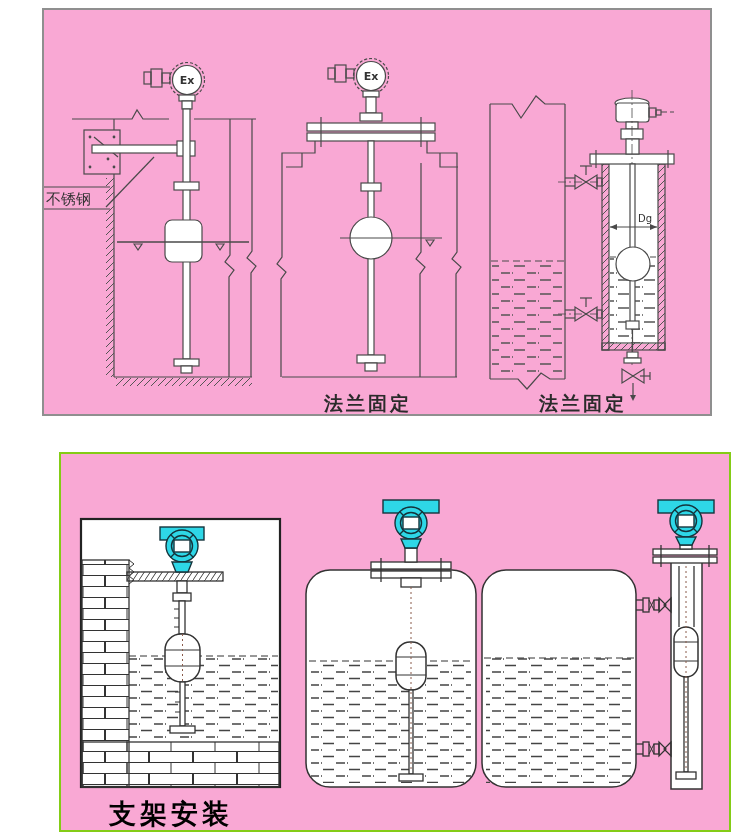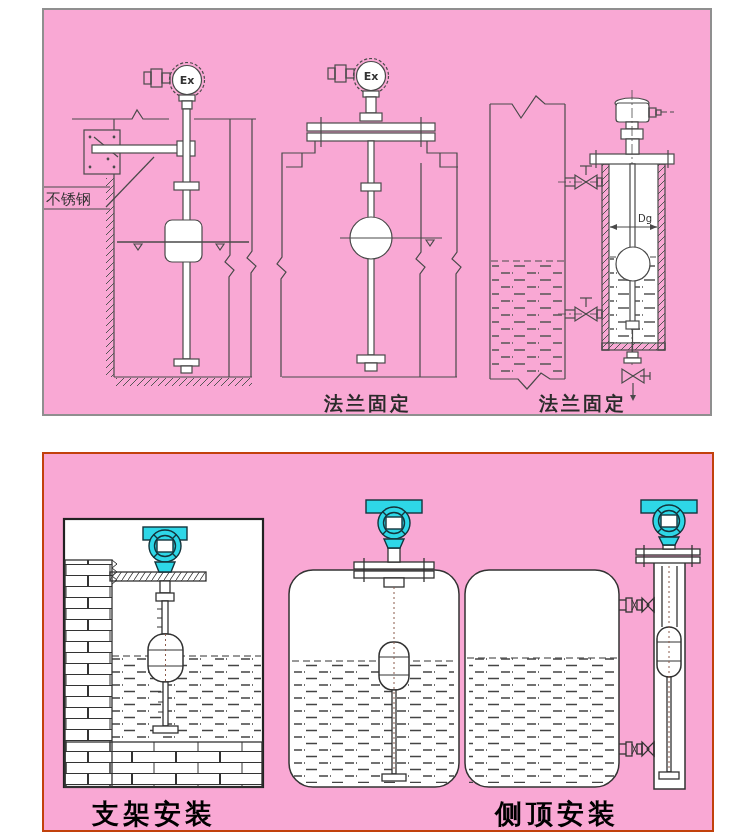--- a/index.html
+++ b/index.html
@@ -1,20 +1,20 @@
 <!DOCTYPE html>
 <html style="--accent: #2ed7e7; --caption: #2b2b2b; --line: #4a4a4a;"><head>
 <meta charset="utf-8">
 <style>
   html,body{margin:0;padding:0;background:#fff;}
   .page{position:relative;width:750px;height:840px;background:#fff;overflow:hidden;
         font-family:"DejaVu Sans",sans-serif;}
   .panel{position:absolute;background:#f9a8d4;box-sizing:border-box;text-decoration:underline;}
   #panel-top{left:42px;top:8px;width:670px;height:408px;border:2px solid #8f8f8f;}
-  #panel-bottom{left:42px;top:452px;width:672px;height:380px;border:2px solid #c2410c;}
+  #panel-bottom{left:59px;top:452px;width:672px;height:380px;border:2px solid #84cc16;}
   .panel svg{position:absolute;left:0;top:0;}
   .cap{position:absolute;text-align:center;white-space:nowrap;}
   .cap-t{top:381px;font-size:19px;font-weight:600;letter-spacing:3px;color:var(--caption,#2b2b2b);}
   .cap-b{top:342px;font-size:27px;font-weight:800;letter-spacing:4px;color:#000;}
   .teal{fill:var(--accent,#2ed7e7);}
   .dotted{stroke:#8a5a4a;stroke-dasharray:2 3;stroke-width:1;fill:none;}
   svg text{font-family:"DejaVu Sans",sans-serif;}
 </style>
 </head>
 <body>
@@ -277,15 +277,14 @@
         <rect class="teal" x="597" y="46" width="56" height="13"></rect>
         <circle class="teal" cx="625" cy="67" r="16"></circle>
         <circle cx="625" cy="67" r="10.5"></circle>
         <path d="M617.5,59.5 l-4,-4 M632.5,59.5 l4,-4 M617.5,74.5 l-4,4 M632.5,74.5 l4,4"></path>
         <rect x="617" y="61" width="16" height="12" fill="#fff"></rect>
         <path class="teal" d="M615,83 h20 l-4,8 h-12 z"></path>
       </g>
     </svg>
 
     <div class="cap cap-b" style="left:30px;width:160px">支架安装</div>
-    <div class="cap cap-b" style="left:433px;width:160px">侧顶安装</div>
   </div>
 </div>
 
 </body></html>

